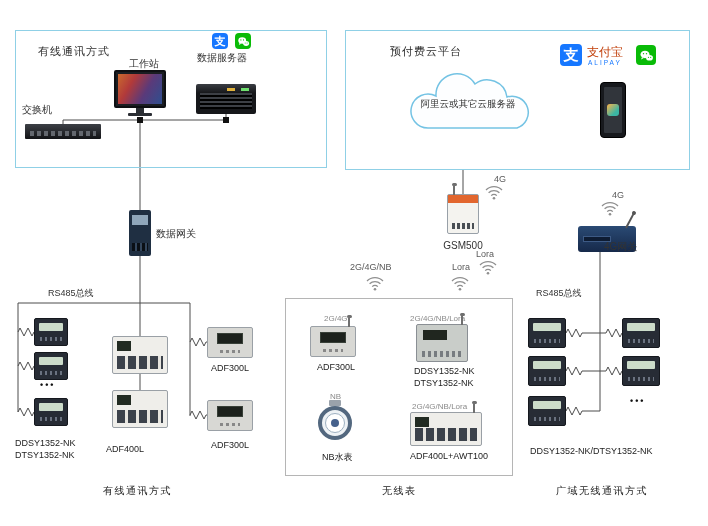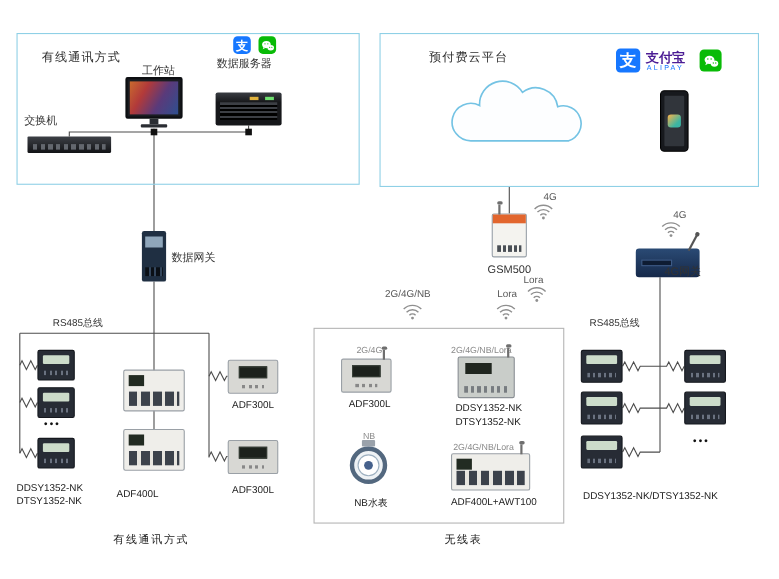--- a/index.html
+++ b/index.html
@@ -68,21 +68,21 @@
   .water-body::after{content:"";position:absolute;left:50%;top:50%;width:8px;height:8px;margin:-4px 0 0 -4px;border-radius:50%;background:#46618c}
   
   .phone{position:absolute;width:26px;height:56px;background:#17191d;border:1px solid #000;border-radius:4px;padding:4px 3px}
   .phone-scr{width:100%;height:100%;background:#31353b;border-radius:1px;position:relative}
   .phone-scr::after{content:"";position:absolute;left:50%;top:50%;transform:translate(-50%,-50%);width:12px;height:12px;border-radius:3px;background:linear-gradient(135deg,#ffb347,#3bb5a3 70%)}
   
   .alipay{position:absolute;display:flex;align-items:center;justify-content:center;background:#1677ff;color:#fff;border-radius:4px;font-weight:bold}
   .wechat{position:absolute;background:#09bb07;border-radius:4px;display:flex;align-items:center;justify-content:center}
   .sz16{width:16px;height:16px;font-size:11px}
   .sz22{width:22px;height:22px;font-size:15px}
-  .ali-name{position:absolute;font-size:12px;font-weight:bold;color:#4c1d95}
+  .ali-name{position:absolute;font-size:12px;font-weight:normal;color:#c2410c}
   .ali-sub{position:absolute;font-size:6.5px;letter-spacing:2px;color:#1677ff}
   .wifi{position:absolute;width:20px;height:16px}
   .cloud-lbl{position:absolute;width:136px;text-align:center;font-size:9.5px;color:#333}
   .sec-title{position:absolute;font-size:10px;letter-spacing:1.5px;color:#222}
 </style>
 </head>
 <body>
 
 <div class="canvas">
 
@@ -145,20 +145,21 @@
 
   <div class="lbl" style="left:22px;top:103px">交换机</div>
   <div class="switch" style="left:25px;top:124px"></div>
 
   <div class="box" style="left:345px;top:30px;width:345px;height:140px"></div>
   <div class="lbl t11" style="left:390px;top:44px">预付费云平台</div>
 
   <svg class="abs" style="left:398px;top:64px" width="140" height="78" viewBox="0 0 140 78">
     <path d="M 30 64 A 17 17 0 1 1 38 32 A 21 21 0 0 1 77 20 A 20 20 0 0 1 109 33 A 16 16 0 1 1 119 64 Z" fill="#fdfeff" stroke="#74c3e4" stroke-width="1.5"></path>
   </svg>
+  <div class="cloud-lbl" style="left:400px;top:98px">阿里云或其它云服务器</div>
 
   <div class="alipay sz22" style="left:560px;top:44px">
       <span>支</span>
     </div>
   <div class="ali-name" style="left:587px;top:44px">支付宝</div>
   <div class="ali-sub" style="left:588px;top:59px">ALIPAY</div>
   <div class="wechat" style="left:636px;top:45px;width:20px;height:20px">
     <svg width="15" height="15" viewBox="0 0 20 20">
         <ellipse cx="8" cy="8.5" rx="6" ry="5" fill="#fff"></ellipse>
         <path d="M4,12 l-1.2,3.2 l3.6,-1.8 z" fill="#fff"></path>
@@ -272,24 +273,25 @@
     <div class="water-body"></div>
   </div>
   <div class="mlabel abs" style="left:322px;top:451px">NB水表</div>
 
   <div class="lbl t8" style="left:412px;top:402px">2G/4G/NB/Lora</div>
   <div class="adf400" style="left:410px;top:412px;width:72px;height:34px">
       <i class="ant" style="right:6px"></i>
     </div>
   <div class="mlabel abs" style="left:410px;top:451px">ADF400L+AWT100</div>
 
-  <div class="sec-title" style="left:404px;top:484px">无线表</div>
+  <div class="sec-title" style="left:382px;top:484px">无线表</div>
 
   <div class="lbl t9" style="left:536px;top:287px">RS485总线</div>
   <div class="meter" style="left:528px;top:318px;width:38px;height:30px"></div>
   <div class="meter" style="left:528px;top:356px;width:38px;height:30px"></div>
   <div class="meter" style="left:528px;top:396px;width:38px;height:30px"></div>
   <div class="meter" style="left:622px;top:318px;width:38px;height:30px"></div>
   <div class="meter" style="left:622px;top:356px;width:38px;height:30px"></div>
   <div class="dots abs" style="left:630px;top:396px">•••</div>
   <div class="mlabel abs" style="left:530px;top:446px">DDSY1352-NK/DTSY1352-NK</div>
+  <div class="sec-title" style="left:556px;top:484px">广域无线通讯方式</div>
 
 </div>
 
 </body></html>

